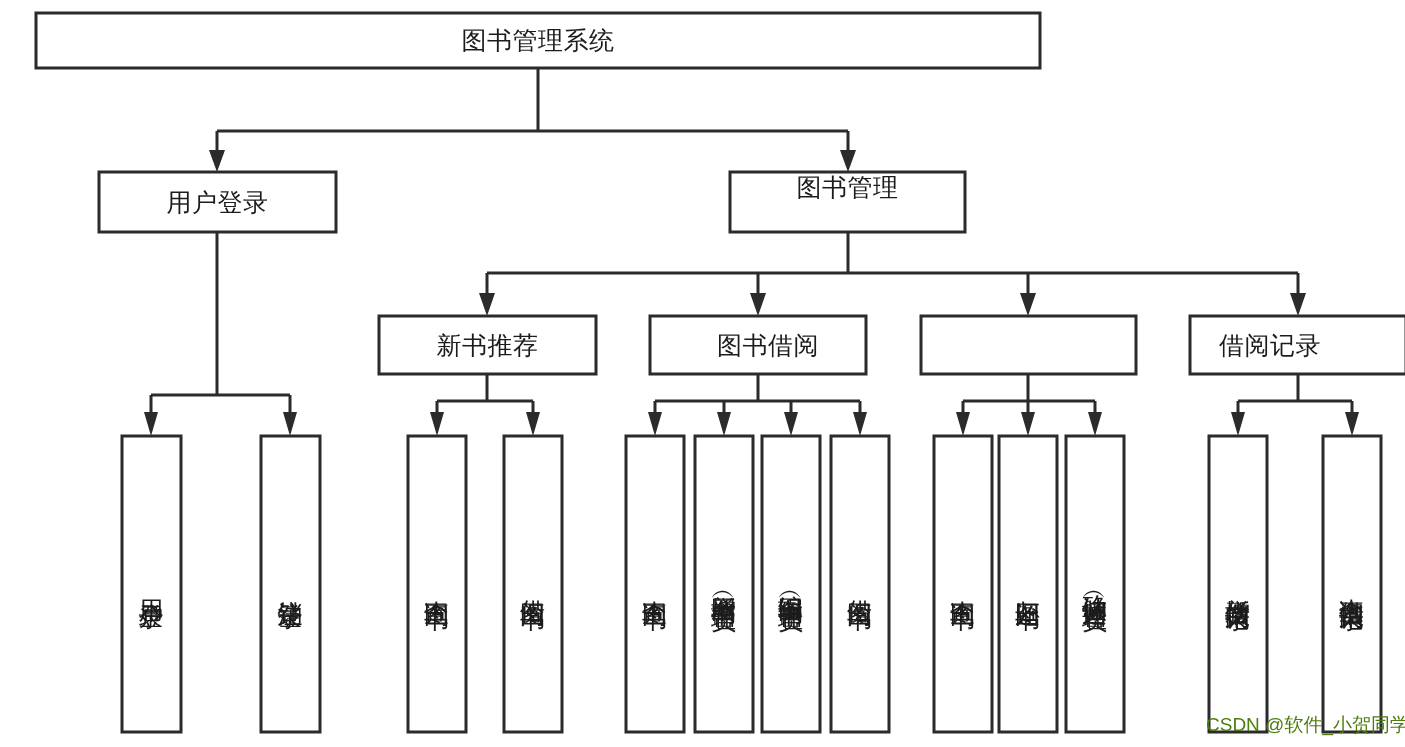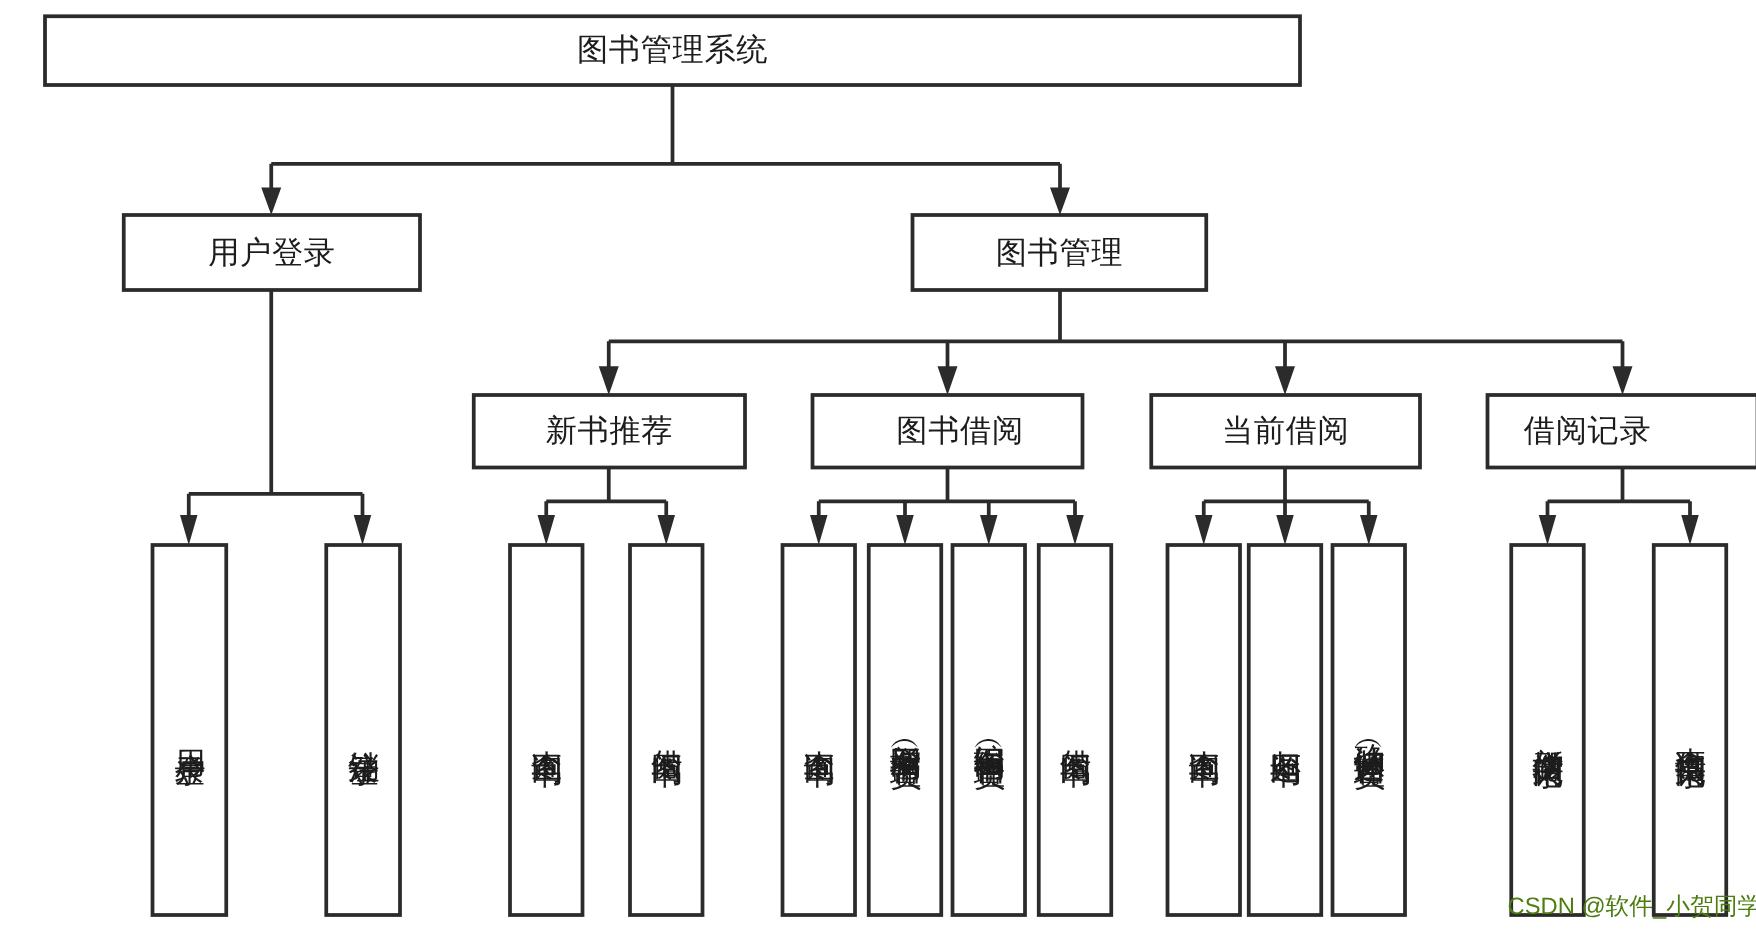--- a/index.html
+++ b/index.html
@@ -174,25 +174,24 @@
     <rect class="node-box-leaf" x="981" y="436" width="58" height="296"></rect>
     <rect class="node-box-leaf" x="1048" y="436" width="58" height="296"></rect>
 
     <rect class="node-box-leaf" x="1191" y="436" width="58" height="296"></rect>
     <rect class="node-box-leaf" x="1305" y="436" width="58" height="296"></rect>
   </svg>
 
   <div class="node-label" style="left:18px; top:13px; width:1004px; height:55px;">图书管理系统</div>
 
   <div class="node-label" style="left:81px; top:172px; width:237px; height:60px;">用户登录</div>
-  <div class="node-label" style="left:712px; top:172px; width:235px; height:60px;">图书管理</div>
+  <div class="node-label" style="left:712px; top:157px; width:235px; height:60px;">图书管理</div>
 
   <div class="node-label" style="left:361px; top:316px; width:217px; height:58px;border-radius:17px;">新书推荐</div>
   <div class="node-label" style="left:632px; top:316px; width:216px; height:58px;padding-left:10px;">图书借阅</div>
-  <div class="node-label" style="left:903px; top:316px; width:215px; height:58px;">当前借阅</div>
   <div class="node-label" style="left:1144px; top:316px; width:216px; height:58px;">借阅记录</div>
 
   <div class="leaf-label" style="left:104px; top:436px; width:59px; height:296px;">用户登录</div>
   <div class="leaf-label" style="left:243px; top:436px; width:59px; height:296px;">注销登录</div>
 
   <div class="leaf-label" style="left:390px; top:436px; width:58px; height:296px;">查询图书</div>
   <div class="leaf-label" style="left:486px; top:436px; width:58px; height:296px;">借阅图书</div>
 
   <div class="leaf-label" style="left:608px; top:436px; width:58px; height:296px;">查询图书</div>
   <div class="leaf-label" style="left:677px; top:436px; width:58px; height:296px;">新增图书（管理员）</div>

